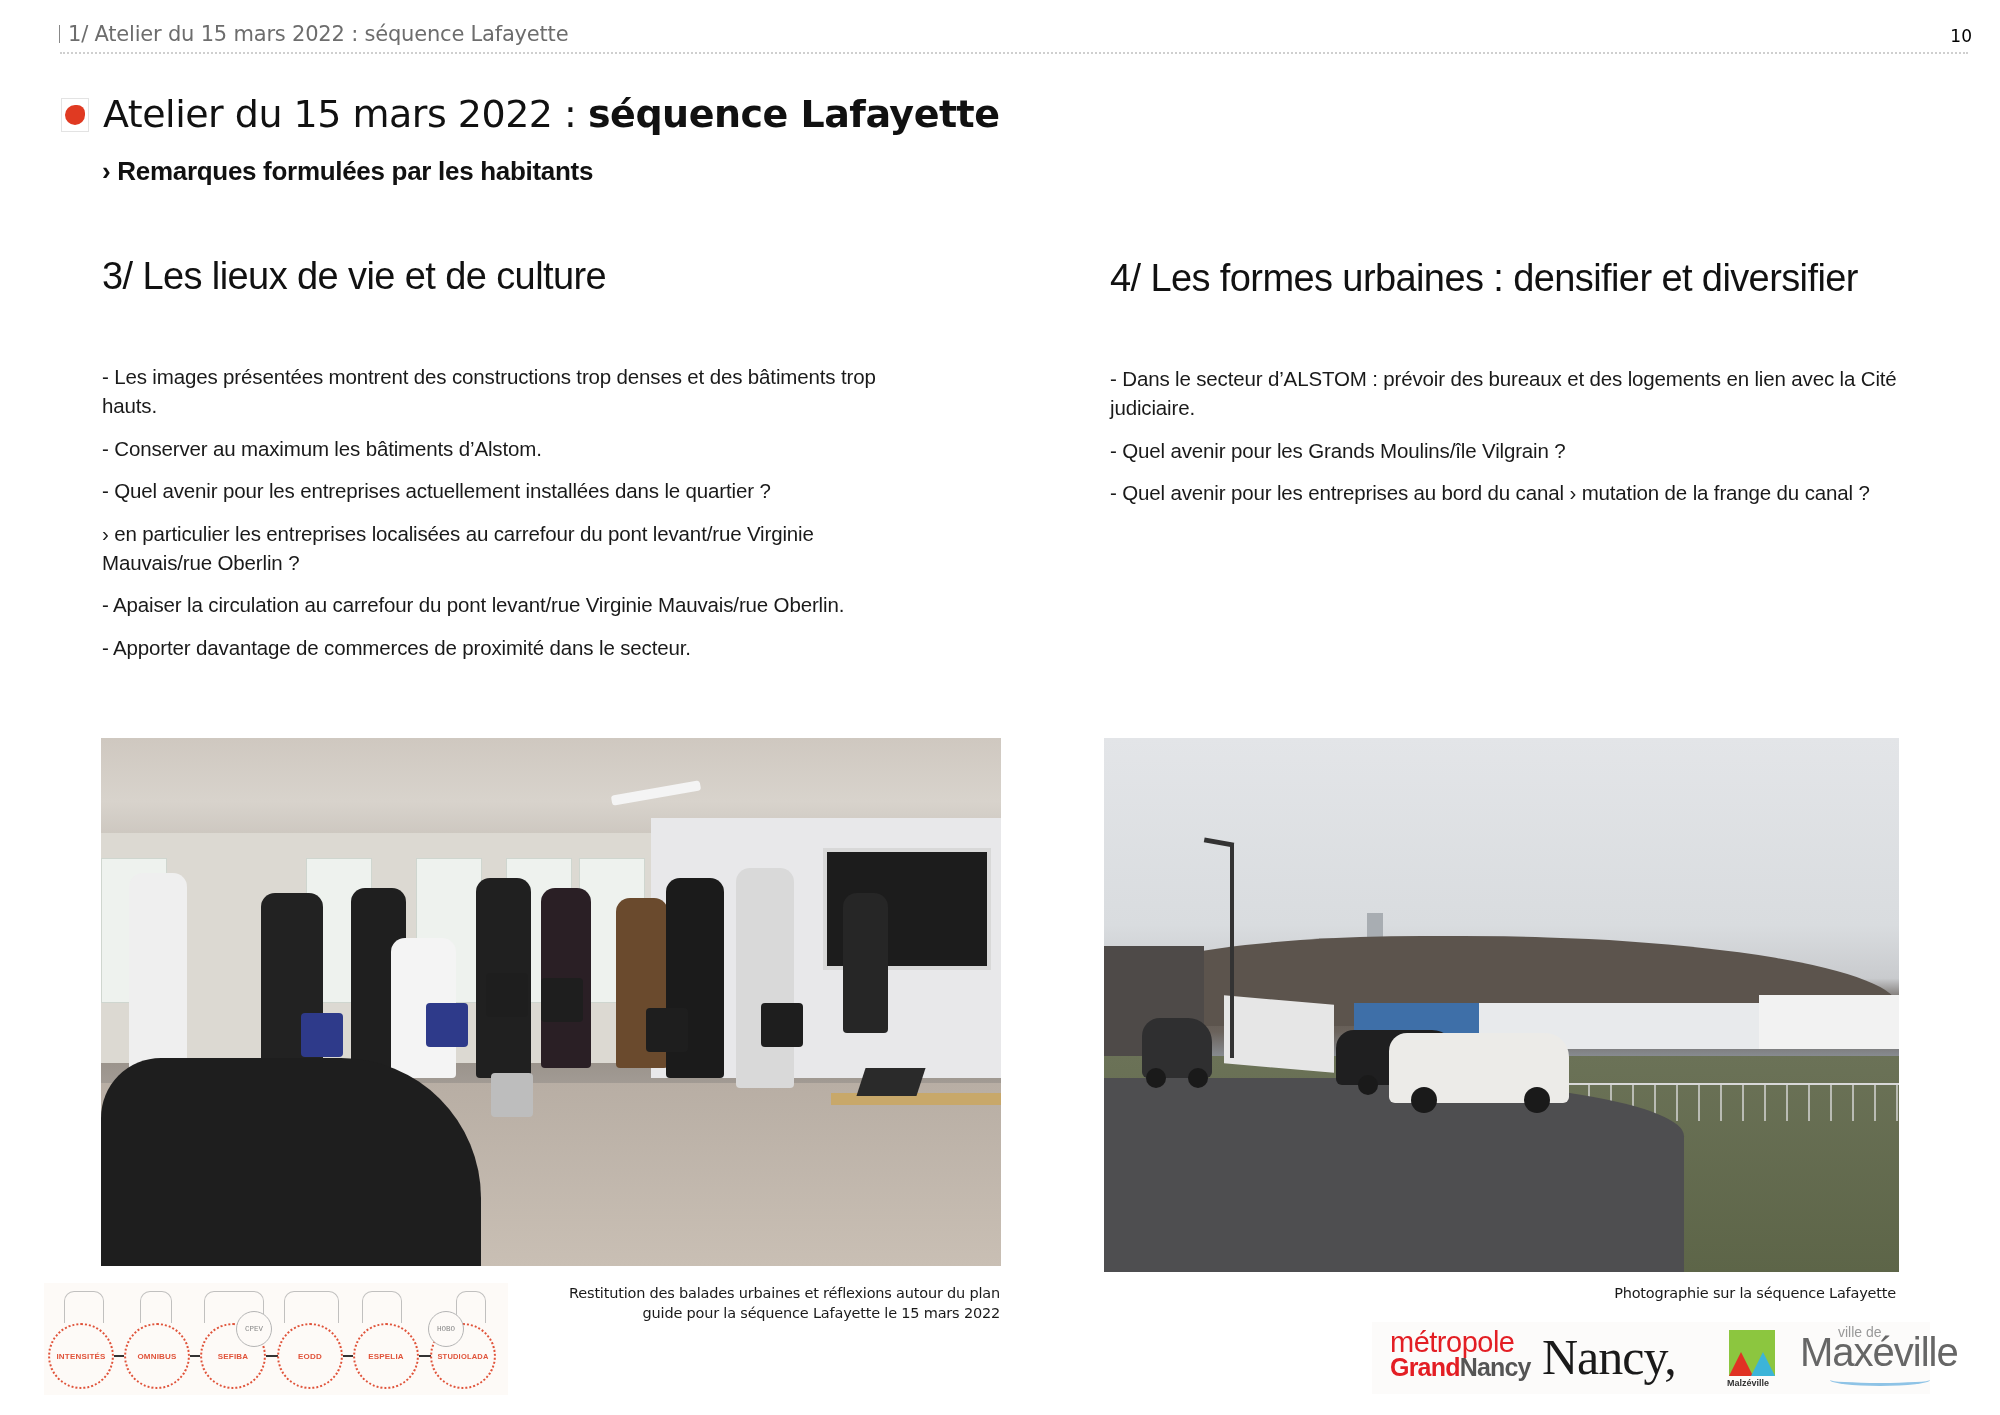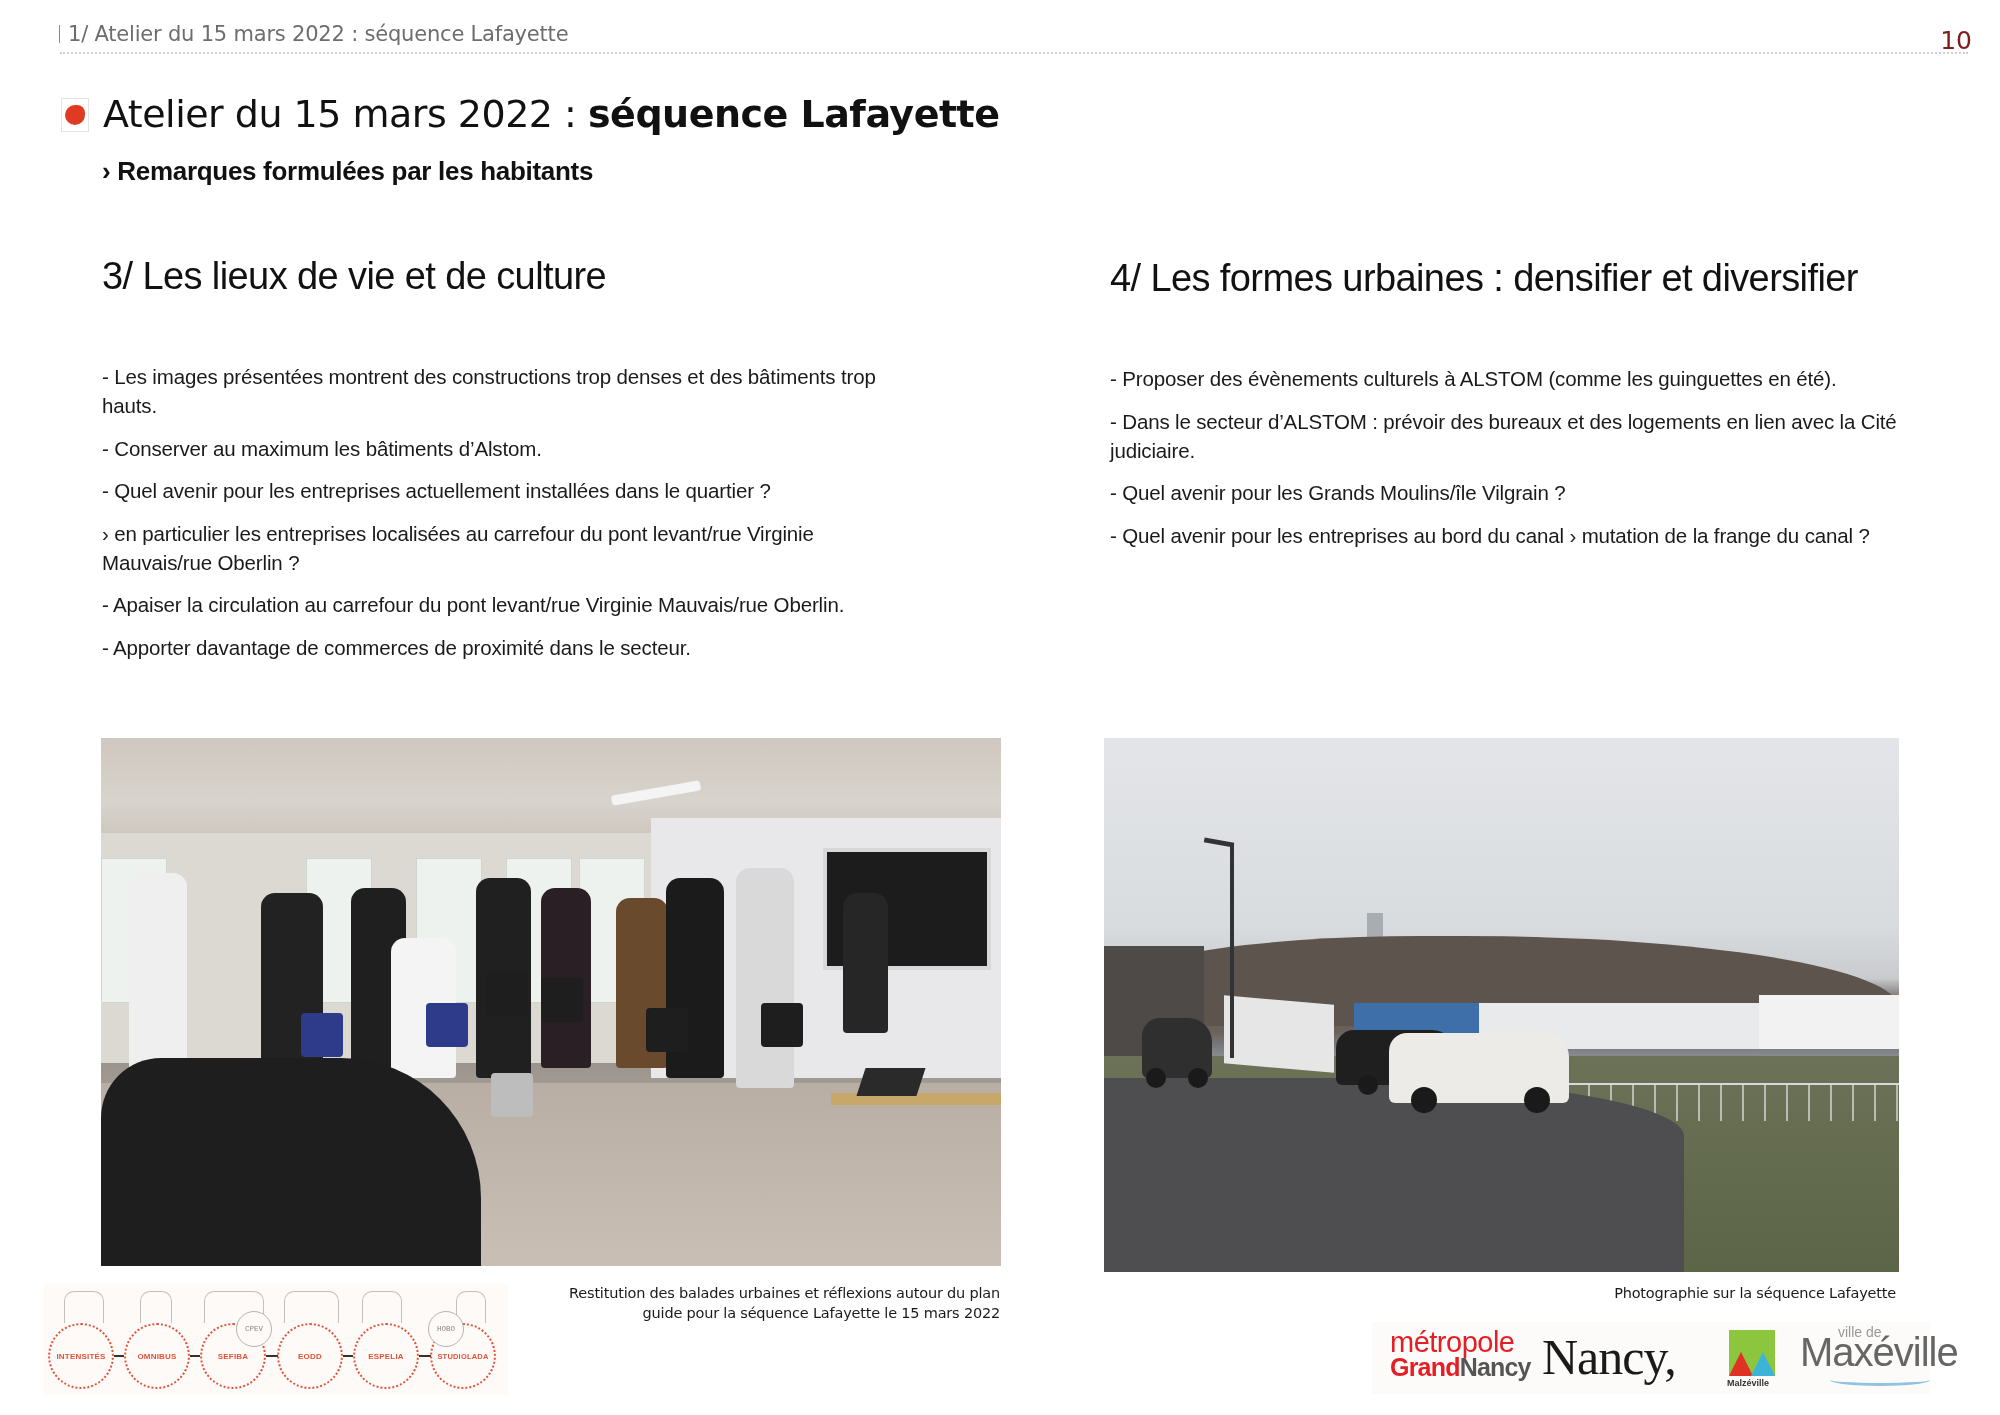--- a/index.html
+++ b/index.html
@@ -1,21 +1,21 @@
 <!DOCTYPE html>
 <html><head>
 <meta charset="utf-8">
 <style>
   * { box-sizing: border-box; margin: 0; padding: 0; }
   html, body { width: 2000px; height: 1415px; background: #ffffff; overflow: hidden; }
   body { position: relative; font-family: "Liberation Sans", sans-serif; color: #1a1a1a; }
 
   .running-head { position: absolute; left: 59px; top: 22px; font-size: 21px; color: #6d6d6d; font-family: "DejaVu Sans", sans-serif; letter-spacing: -0.2px; }
   .running-head .bar { display: inline-block; width: 1px; height: 18px; background: #888; margin-right: 8px; vertical-align: -2px; }
-  .page-num { position: absolute; right: 28px; top: 26px; font-size: 25px; color: #7f1d1d; font-family: "DejaVu Sans", sans-serif; }
+  .page-num { position: absolute; right: 28px; top: 26px; font-size: 17px; color: #000000; font-family: "DejaVu Sans", sans-serif; }
   .head-rule { position: absolute; left: 60px; right: 32px; top: 52px; border-top: 2px dotted #cfcfcf; }
 
   .title-icon { position: absolute; left: 61px; top: 98px; width: 28px; height: 34px; border: 1px solid #e3e3e3; background: #fff; }
   .title-icon .dot { position: absolute; left: 3px; top: 6px; width: 20px; height: 20px; background: #e03a22; border-radius: 50% 40% 50% 50%; }
   .page-title { position: absolute; left: 103px; top: 92px; font-size: 38px; font-family: "DejaVu Sans", sans-serif; font-weight: normal; color: #111; letter-spacing: -0.5px; }
   .page-title b { font-weight: bold; }
   .subtitle { position: absolute; left: 102px; top: 156px; font-size: 26px; color: #111; font-family: "Liberation Sans", sans-serif; font-weight: bold; letter-spacing: -0.3px; }
 
   .section { position: absolute; }
   .section h2 { font-size: 38px; font-weight: normal; color: #111; font-family: "Liberation Sans", sans-serif; letter-spacing: -0.6px; }
@@ -112,21 +112,20 @@
     <li>- Quel avenir pour les entreprises actuellement installées dans le quartier ?</li>
     <li style="width:790px">› en particulier les entreprises localisées au carrefour du pont levant/rue Virginie Mauvais/rue Oberlin ?</li>
     <li>- Apaiser la circulation au carrefour du pont levant/rue Virginie Mauvais/rue Oberlin.</li>
     <li>- Apporter davantage de commerces de proximité dans le secteur.</li>
   </ul>
 </div>
 
 <div class="section sec-right">
   <h2>4/ Les formes urbaines : densifier et diversifier</h2>
   <ul>
-    <li>- Proposer des évènements culturels à ALSTOM (comme les guinguettes en été).</li>
     <li style="width:790px">- Dans le secteur d’ALSTOM : prévoir des bureaux et des logements en lien avec la Cité judiciaire.</li>
     <li>- Quel avenir pour les Grands Moulins/île Vilgrain ?</li>
     <li>- Quel avenir pour les entreprises au bord du canal › mutation de la frange du canal ?</li>
   </ul>
 </div>
 
 <div class="photo photo-left">
   <div class="back-wall"></div>
   <div class="right-wall"></div>
   <div class="ceiling-light"></div>

